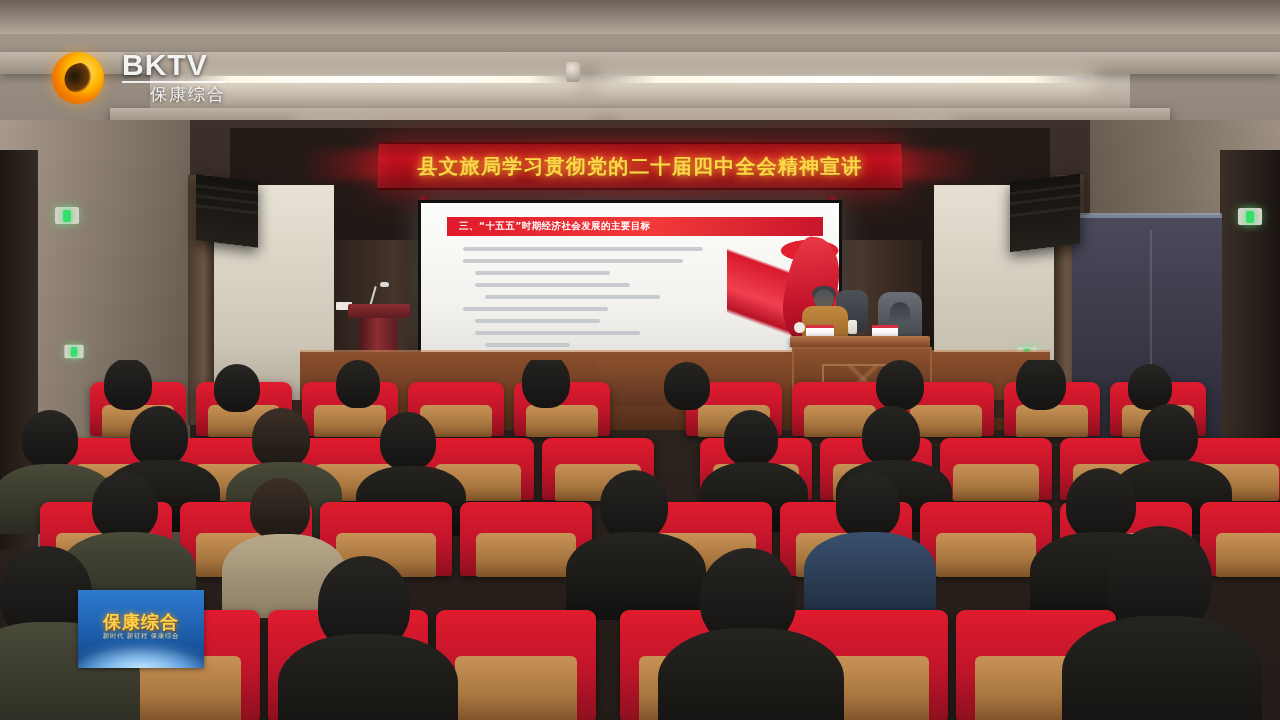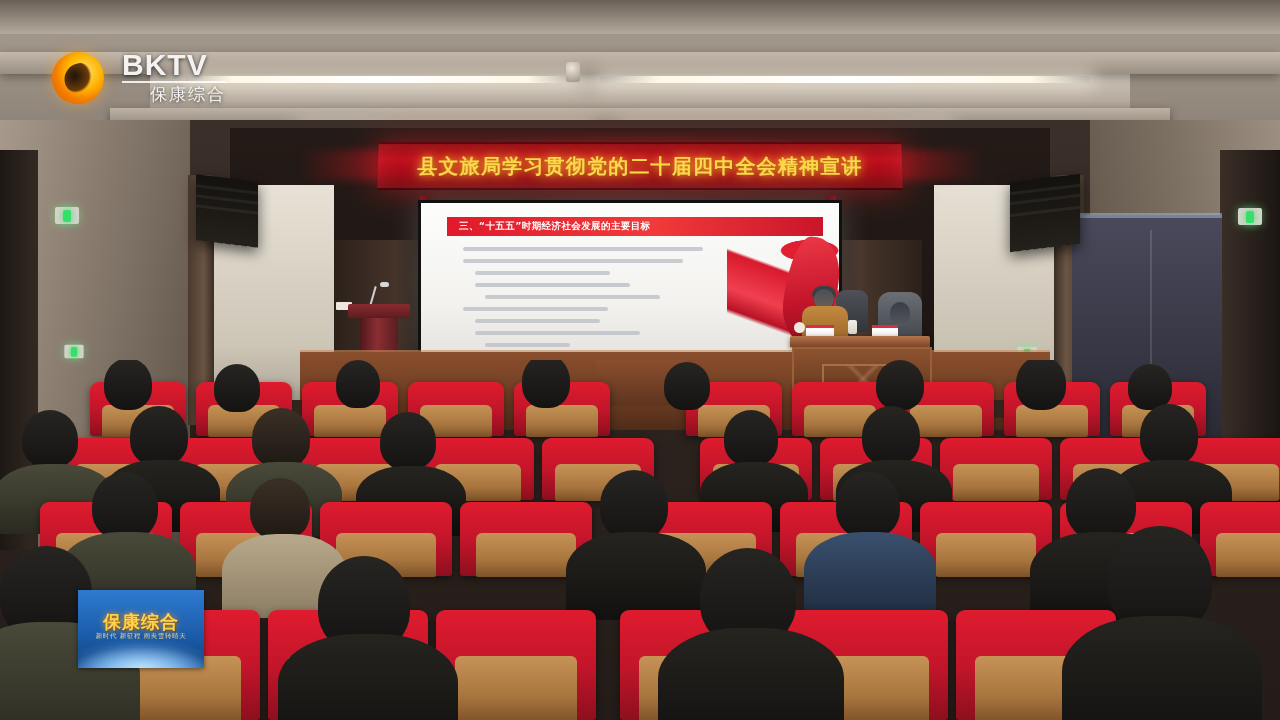--- a/index.html
+++ b/index.html
@@ -475,19 +475,19 @@
       <div class="logoRule"></div>
       <div class="bksub">保康综合</div>
     </div>
   </div>
 
   <div class="layer ltWrap">
 
     <div class="newsbox">
       <div class="newsboxGlow"></div>
       <div class="newsTitle">保康综合</div>
-      <div class="newsSub">新时代 新征程 雨夹雪转晴天</div>
+      <div class="newsSub">新时代 新征程 保康综合</div>
     </div>
 
 
   </div>
 
 </div>
 
 </body></html>

